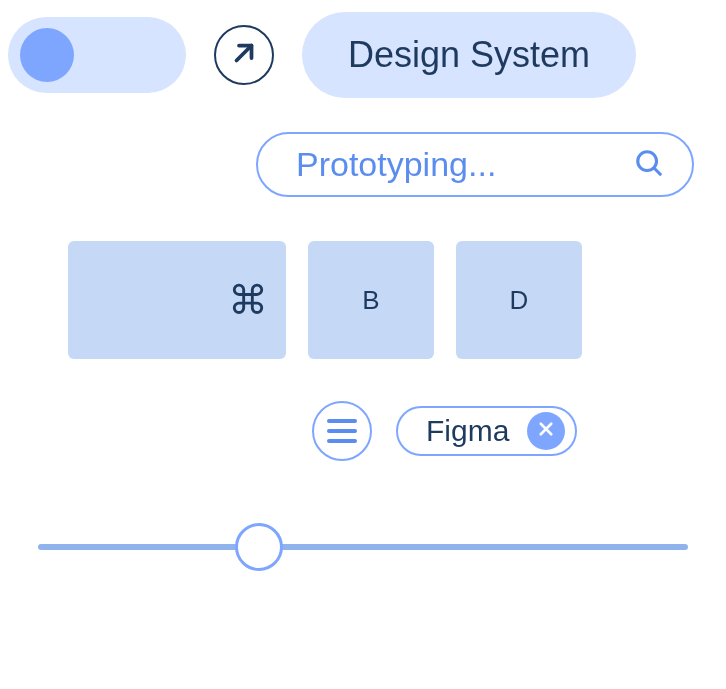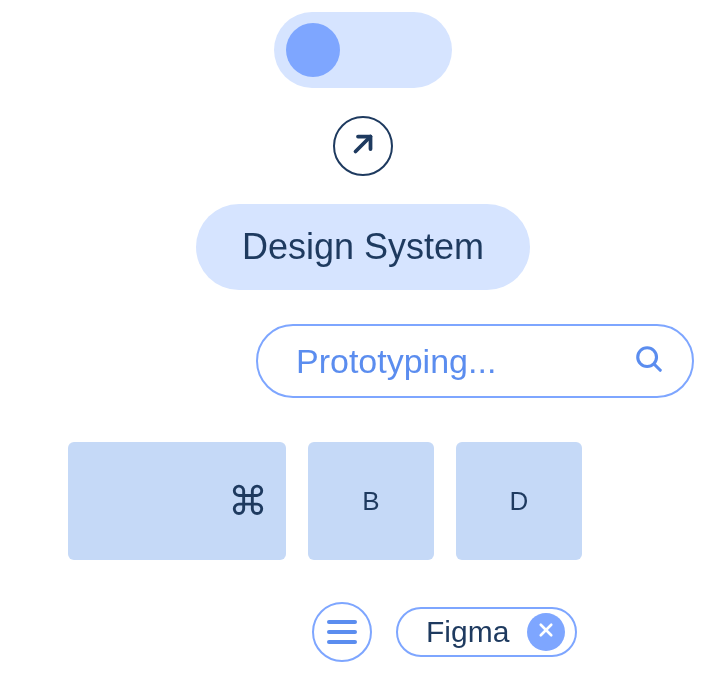--- a/index.html
+++ b/index.html
@@ -14,21 +14,20 @@
       background: transparent;
       position: relative;
     }
     
     
     .row1 {
       display: flex;
       align-items: center;
       gap: 28px;
       padding: 12px 8px 0 8px;
-      flex-direction: column;
     }
     
     .toggle {
       width: 178px;
       height: 76px;
       background: #d6e4ff;
       border-radius: 38px;
       position: relative;
       cursor: pointer;
     }
@@ -72,21 +71,21 @@
     
     
     .row2 {
       display: flex;
       justify-content: flex-end;
       padding: 34px 32px 0 0;
     }
     
     .search {
       width: 438px;
-      height: 74px;
+      height: 65px;
       border: 2.5px solid #7ea6ff;
       border-radius: 37px;
       display: flex;
       align-items: center;
       padding: 0 28px 0 38px;
       gap: 12px;
     }
     .search-text {
       flex: 1;
       font-size: 34px;

